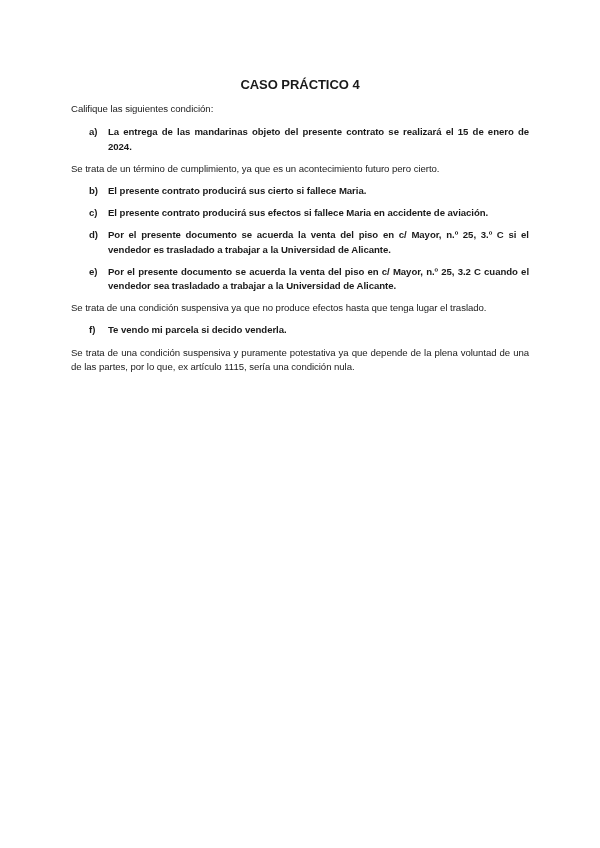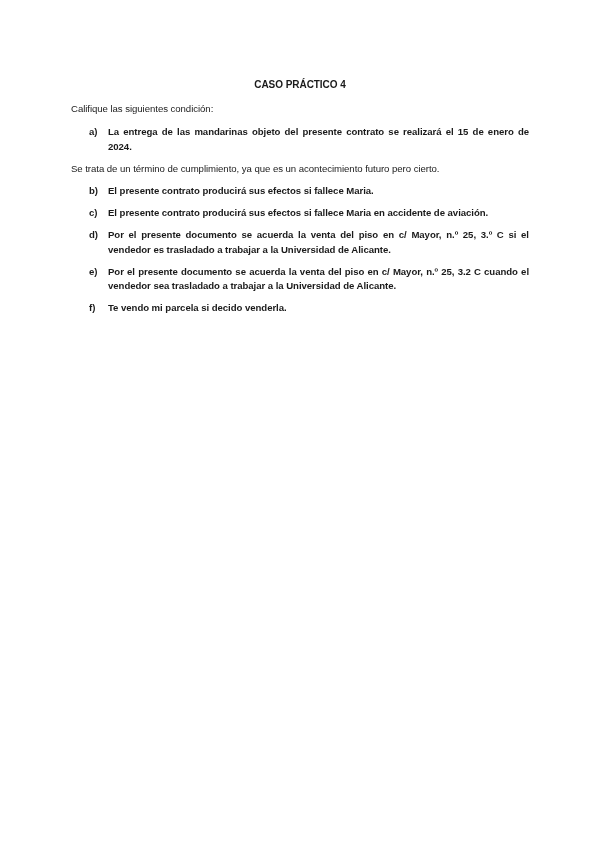--- a/index.html
+++ b/index.html
@@ -20,21 +20,21 @@
       left: 71px;
       top: 78px;
       width: 458px;
       font-size: 9.6px;
       line-height: 14.2px;
       letter-spacing: -0.05px;
     }
     .title {
       text-align: center;
       font-weight: bold;
-      font-size: 10px;
+      font-size: 13px;
       margin: 0 0 10px 0;
     }
     .intro {
       margin: 0 0 9px 0;
     }
     .clause {
       position: relative;
       padding-left: 37px;
       font-weight: bold;
       text-align: justify;
@@ -58,35 +58,37 @@
   <div class="intro">Califique las siguientes condición:</div>
 
   <div class="clause">
     <span class="label">a)</span>
     <span>La entrega de las mandarinas objeto del presente contrato se realizará el 15 de enero de 2024.</span>
   </div>
   <div class="answer">Se trata de un término de cumplimiento, ya que es un acontecimiento futuro pero cierto.</div>
 
   <div class="clause">
     <span class="label">b)</span>
-    <span>El presente contrato producirá sus efectos si fallece Maria.</span>
+    <span>El presente contrato producirá sus cierto si fallece Maria.</span>
   </div>
 
   <div class="clause">
     <span class="label">c)</span>
     <span>El presente contrato producirá sus efectos si fallece Maria en accidente de aviación.</span>
   </div>
 
   <div class="clause">
     <span class="label">d)</span>
     <span>Por el presente documento se acuerda la venta del piso en c/ Mayor, n.º 25, 3.º C si el vendedor es trasladado a trabajar a la Universidad de Alicante.</span>
   </div>
 
   <div class="clause">
     <span class="label">e)</span>
     <span>Por el presente documento se acuerda la venta del piso en c/ Mayor, n.º 25, 3.2 C cuando el vendedor sea trasladado a trabajar a la Universidad de Alicante.</span>
   </div>
+  <div class="answer">Se trata de una condición suspensiva ya que no produce efectos hasta que tenga lugar el traslado.</div>
 
   <div class="clause">
     <span class="label">f)</span>
     <span>Te vendo mi parcela si decido venderla.</span>
   </div>
+  <div class="answer">Se trata de una condición suspensiva y puramente potestativa ya que depende de la plena voluntad de una de las partes, por lo que, ex artículo 1115, sería una condición nula.</div>
 </div>
 
 </body></html>

